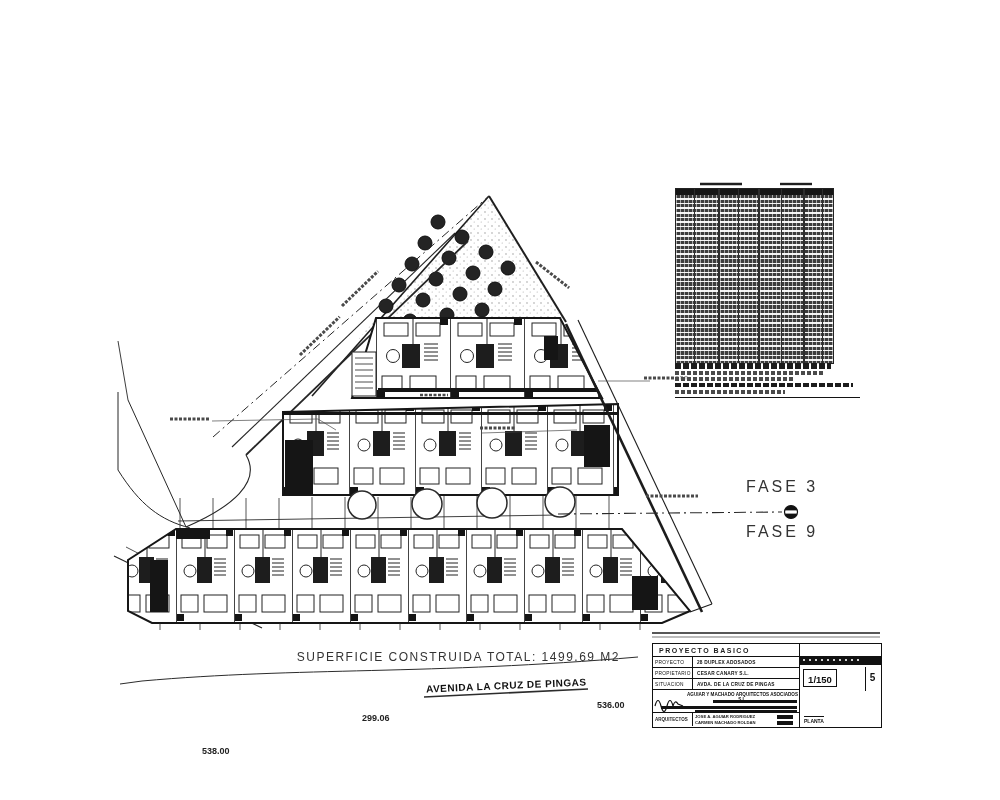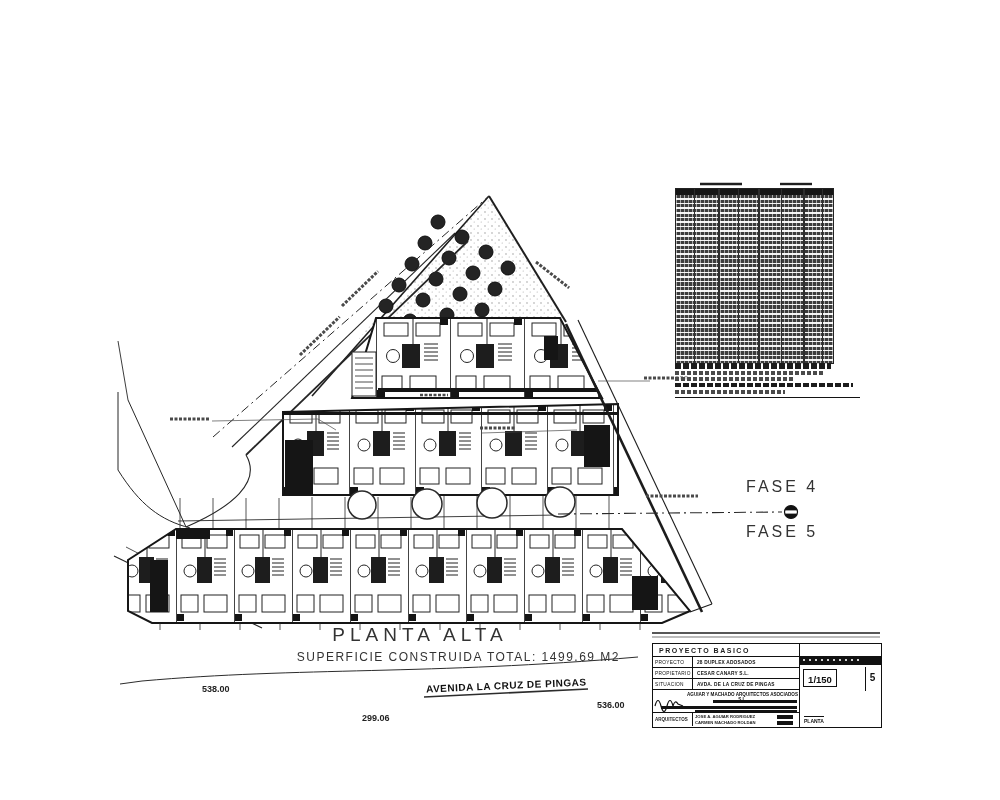--- a/index.html
+++ b/index.html
@@ -250,27 +250,26 @@
     <div class="col" style="left:146px"></div>
   </div>
 
   <div class="strip" style="left:675px;top:363px;width:156px;height:6px"></div>
   <div class="stripg" style="left:675px;top:371px;width:150px;height:3.5px"></div>
   <div class="stripg" style="left:675px;top:377px;width:120px;height:3.5px"></div>
   <div class="strip" style="left:675px;top:383px;width:178px;height:4px"></div>
   <div class="stripg" style="left:675px;top:390px;width:110px;height:3.5px"></div>
   <div class="blk" style="left:675px;top:397px;width:185px;height:1.2px"></div>
 
-  <div class="lbl fase" style="left:746px;top:478px">FASE 4</div>
-  <div class="lbl fase" style="left:746px;top:523px">FASE 5</div>
-
-  <div class="lbl title" style="left:300px;top:624px;width:240px;text-align:center">PLANTA ALTA</div>
+  <div class="lbl fase" style="left:746px;top:478px">FASE 3</div>
+  <div class="lbl fase" style="left:746px;top:523px">FASE 9</div>
+
   <div class="lbl subtitle" style="left:260px;top:650px;width:360px;text-align:right">SUPERFICIE CONSTRUIDA TOTAL: 1499.69 M2</div>
 
-  <div class="lbl level" style="left:202px;top:636px">538.00</div>
+  <div class="lbl level" style="left:202px;top:698px">538.00</div>
   <div class="lbl level" style="left:362px;top:665px">299.06</div>
   <div class="lbl level" style="left:597px;top:652px">536.00</div>
 
   <div class="lbl street" style="left:426px;top:680px">AVENIDA LA CRUZ DE PINGAS</div>
 
   <div class="tb">
     <div class="hdr">PROYECTO BASICO</div>
     <div class="row" style="top:13px">
       <div class="l">PROYECTO</div>
       <div class="v">28 DUPLEX ADOSADOS</div>

